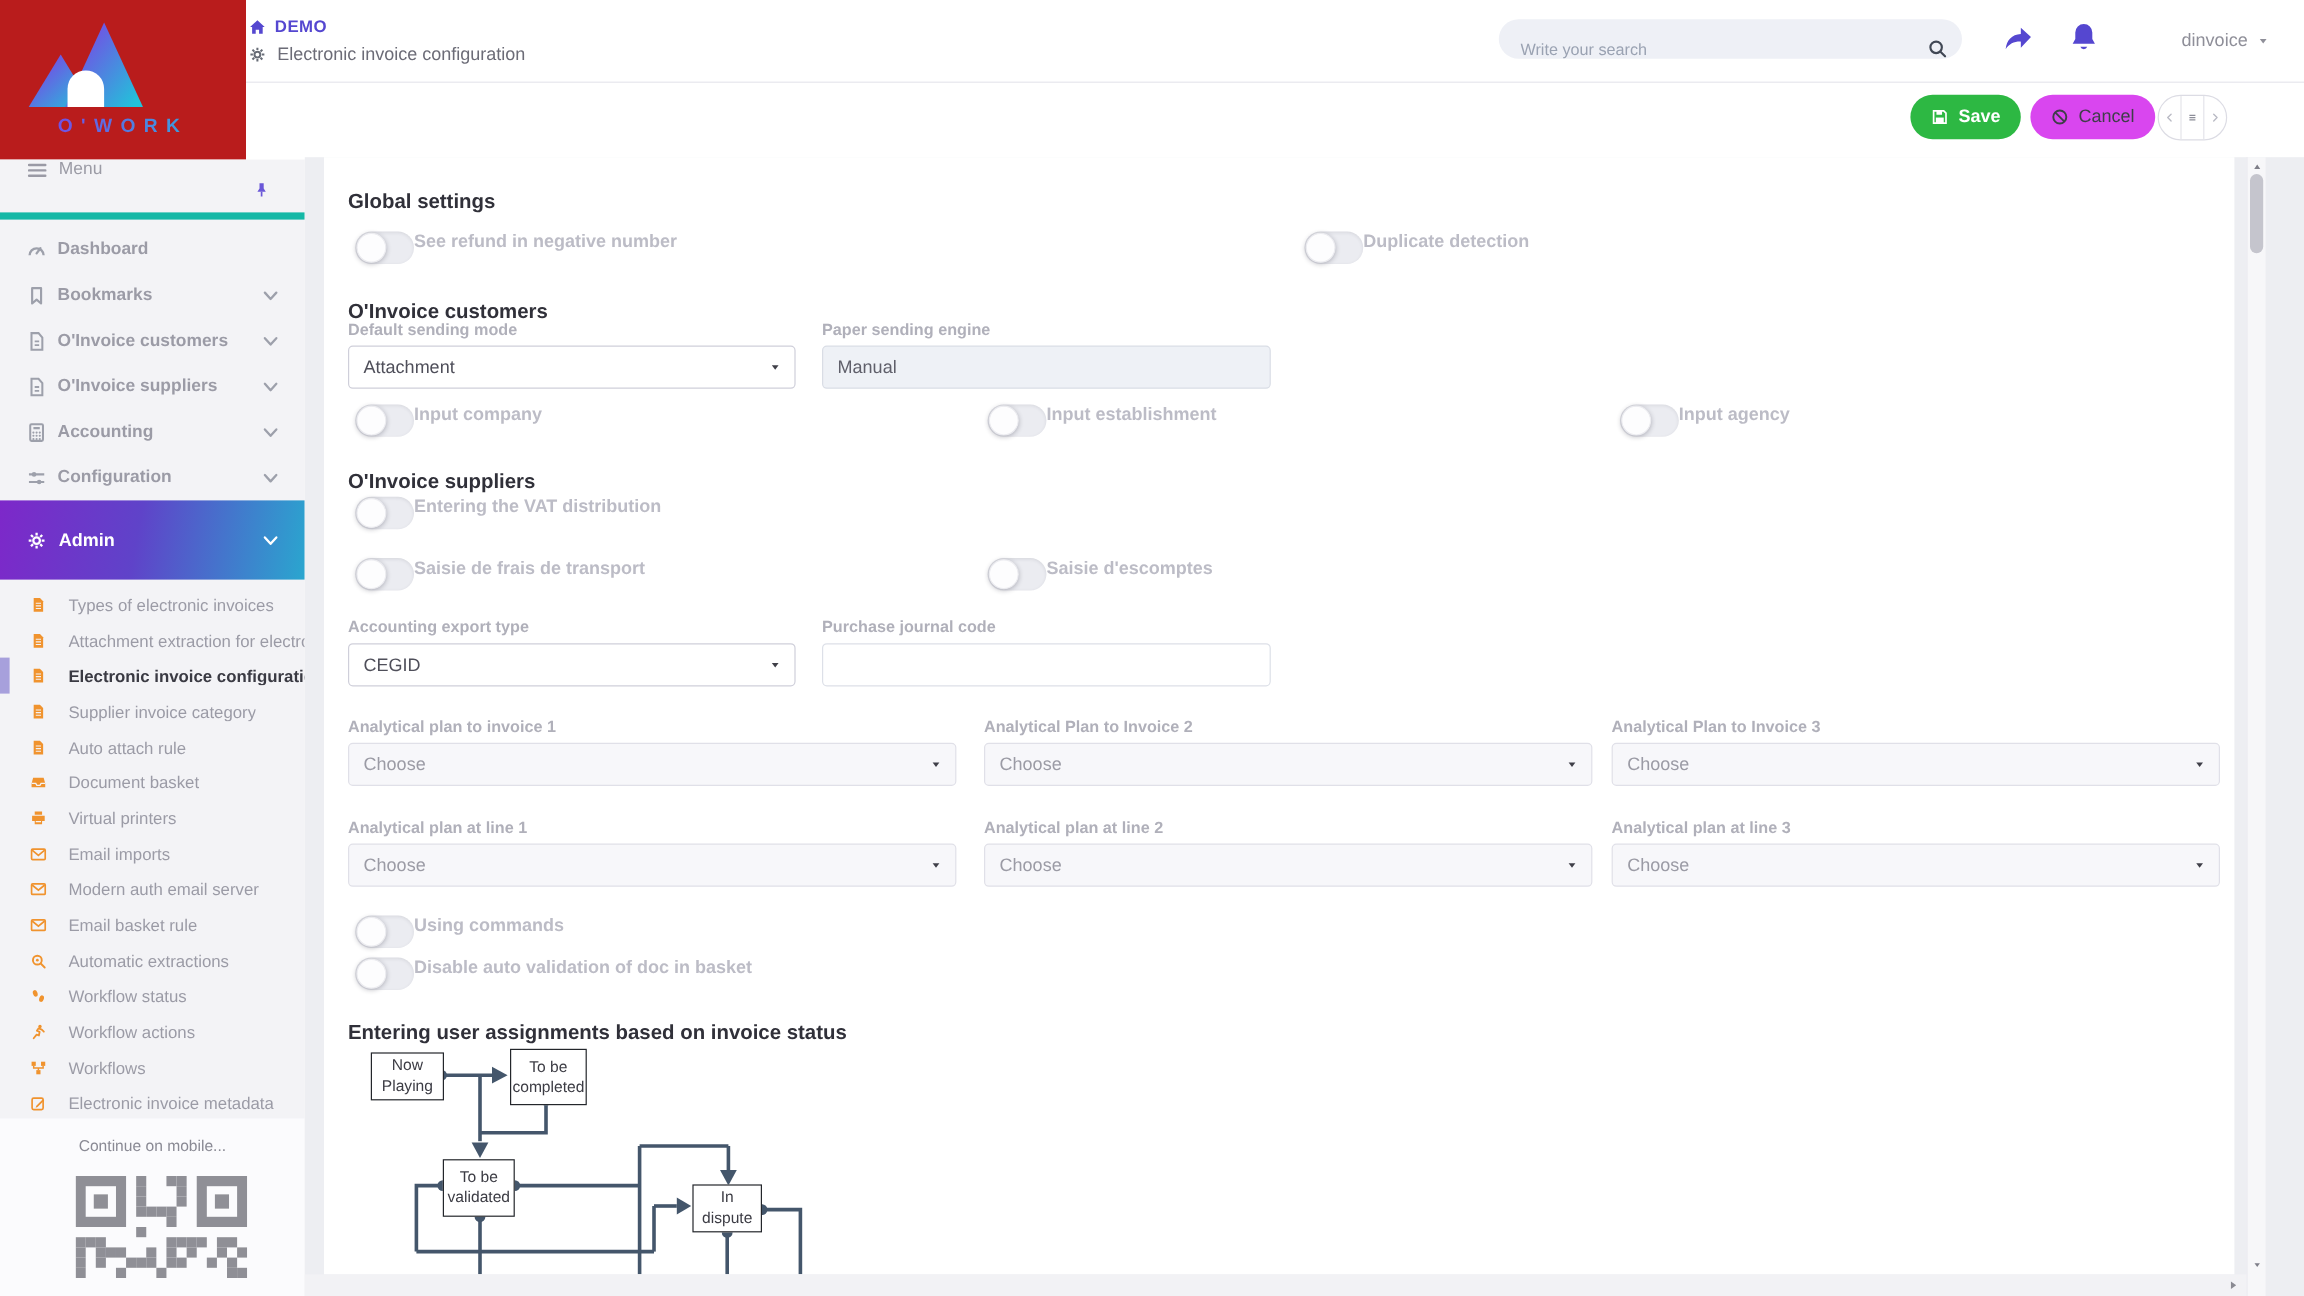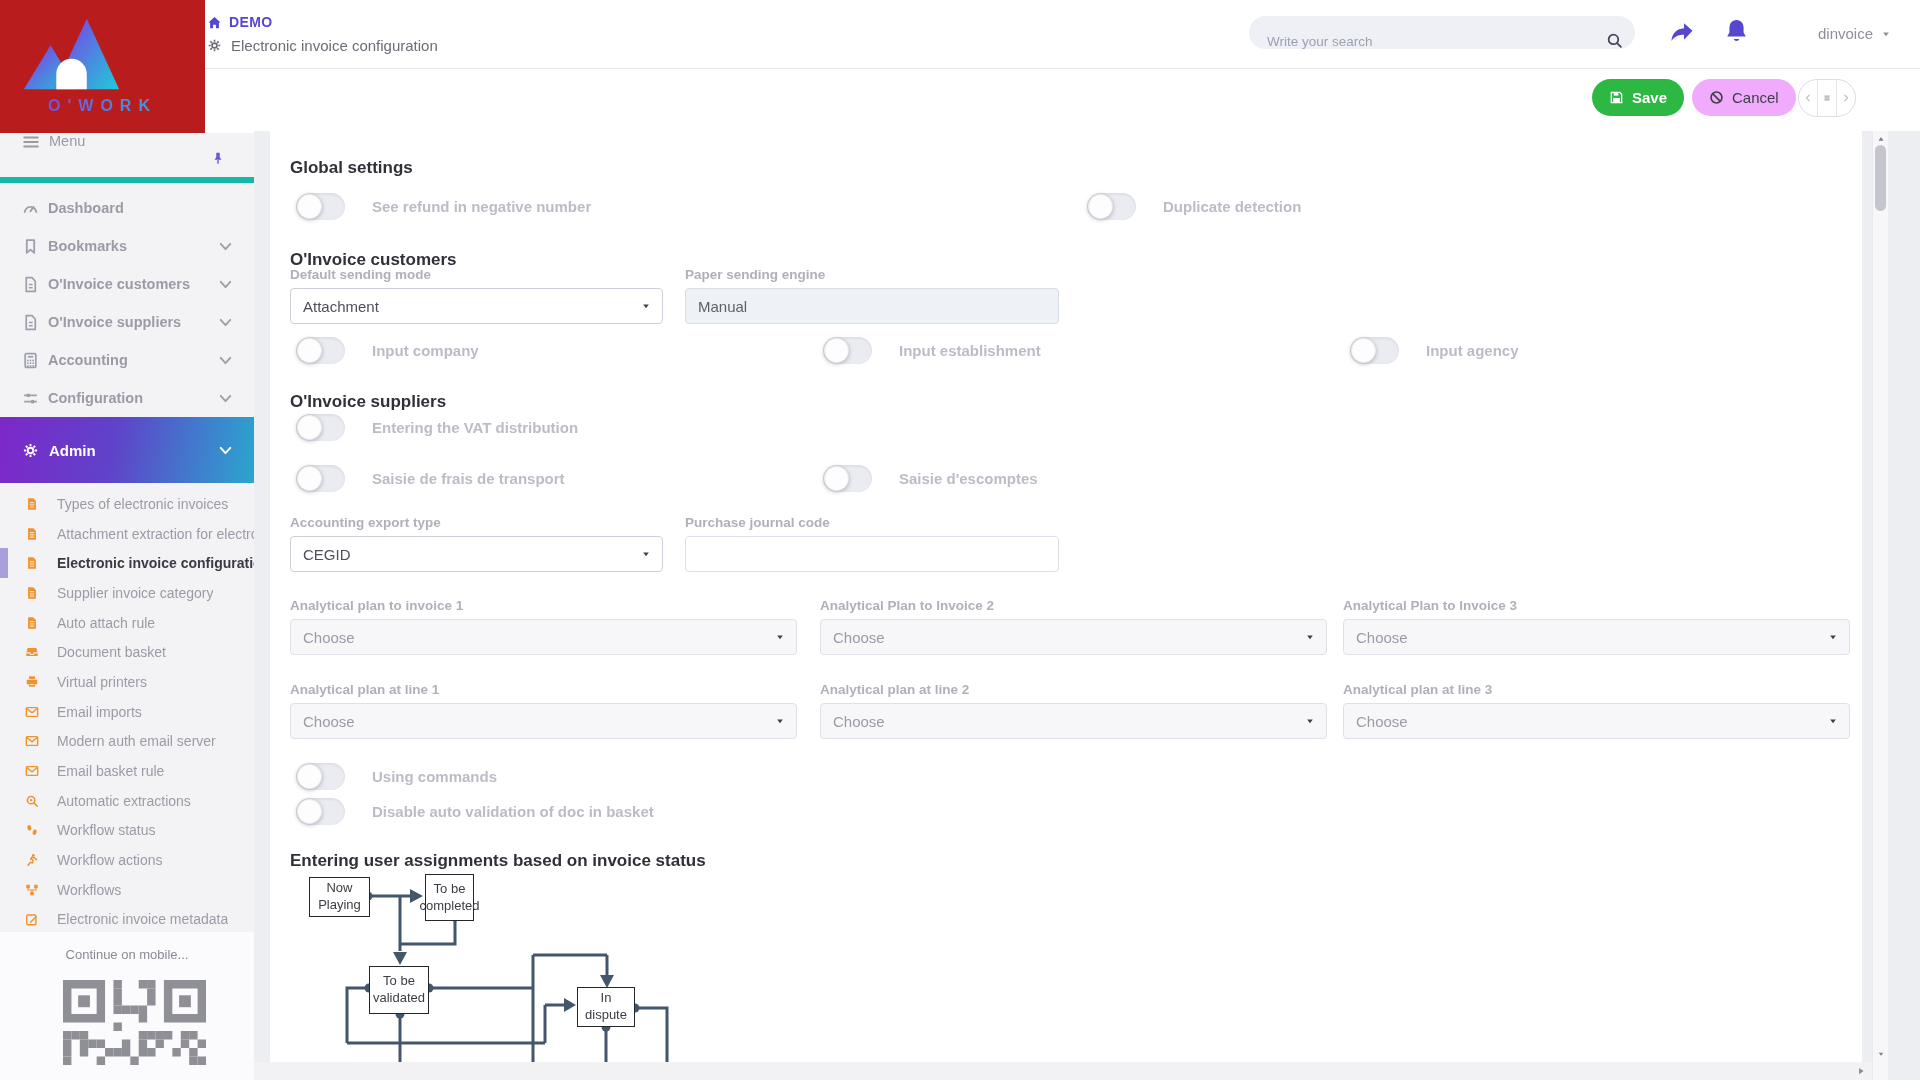--- a/index.html
+++ b/index.html
@@ -28,21 +28,21 @@
   .search-pill .ic{width:17px;height:17px;color:#414855}
   .hdr-ic{position:absolute;width:27px;height:27px;color:var(--accent-purple,#5547d0);cursor:pointer}
   .user-menu{position:absolute;left:1818px;top:25px;display:flex;align-items:center;gap:8px;cursor:pointer}
   .user-name{font-size:15px;color:#8f8f99}
   .user-menu .ic{width:10px;height:10px;color:#8f8f99}
 
   
   .btn{position:absolute;top:79px;height:37px;border:none;border-radius:19px;display:flex;align-items:center;gap:8px;padding:0 17px;font-family:inherit;font-size:15px;cursor:pointer}
   .btn .ic{width:15px;height:15px}
   .btn-save{left:1592px;background:var(--save-green,#2db843);color:#fff;font-weight:600}
-  .btn-cancel{left:1692px;background:#f0abfc;color:#3e3e48}
+  .btn-cancel{left:1692px;background:#d946ef;color:#3e3e48}
   .pager{position:absolute;left:1798px;top:79px;width:58px;height:38px;border:1px solid #dcdce4;border-radius:19px;background:#fff;display:flex;align-items:stretch;overflow:hidden}
   .pbtn{flex:1;display:flex;align-items:center;justify-content:center;cursor:pointer;color:#b9bac4}
   .pbtn.mid{border-left:1px solid #e4e4ea;border-right:1px solid #e4e4ea;color:#8c8d98}
   .pbtn .ic{width:10px;height:10px}
 
   
   .sidebar{position:absolute;left:0;top:133px;width:254px;height:947px;background:#f3f3f6;overflow:hidden}
   .menu-row{height:50px;display:flex;align-items:flex-start;padding-left:22px;gap:9px;border-bottom:6px solid #14b8a6;position:relative;cursor:pointer}
   .menu-row .ham{width:18px;height:18px;color:#9a9aa5}
   .menu-label{font-size:14.5px;color:#9b9ba5}
@@ -64,21 +64,21 @@
   .sub-item.active .sub-label{color:#3a3a43;font-weight:bold}
   .sub-item.active::before{content:'';position:absolute;left:0;top:0;bottom:0;width:8px;background:#a7a0dc}
   .mobile-area{position:absolute;left:0;top:799px;right:0;bottom:0;background:#fbfbfd;text-align:center}
   .mobile-hint{margin-top:15px;font-size:13px;color:#8a8a94}
   .qr{position:absolute;left:63px;top:48px;width:143px;height:85px}
 
   
   .page-bg{position:absolute;left:254px;top:131px;width:1666px;height:949px;background:#edeef2}
   .card{position:absolute;left:270px;top:131px;width:1592px;height:931px;background:#fff;overflow:hidden}
   .h{position:absolute;font-size:17px;font-weight:bold;color:#303039;white-space:nowrap}
-  .trow{position:absolute;height:27px;display:flex;align-items:center;gap:27px}
+  .trow{position:absolute;height:27px;display:flex;align-items:flex-start;gap:0}
   .toggle{position:relative;width:49px;height:27px;border-radius:14px;background:#ebecf1;box-shadow:inset 0 1px 3px rgba(40,40,60,.10);cursor:pointer;flex:0 0 49px}
   .knob{position:absolute;left:1px;top:1px;width:25px;height:25px;border-radius:50%;background:#fdfdfe;box-shadow:0 1px 4px rgba(30,30,50,.30);border:1px solid #ececf0}
   .tlabel{font-size:15px;font-weight:bold;color:#bcbcc6;white-space:nowrap}
   .field{position:absolute}
   .flabel{font-size:13.5px;font-weight:bold;color:#b0b0ba;margin-bottom:6px;white-space:nowrap}
   .control{height:36px;border:1px solid #cfcfda;border-radius:4px;background:#fff;display:flex;align-items:center;padding:0 30px 0 12px;font-size:15px;color:#4f4f5a;position:relative;cursor:pointer}
   .control.text{padding-right:12px;cursor:text}
   .control.disabled{background:#eef1f6;border-color:#d9dde5;color:#5f5f6a;cursor:default}
   .control.choose{background:#f7f7fa;border-color:#e0e0e8;color:#9b9ba5}
   .control.empty{border-color:#dde0e8}
@@ -720,21 +720,21 @@
       <circle cx="98" cy="765" r="4.5"></circle>
       <circle cx="185" cy="786" r="4.5"></circle>
       <circle cx="99" cy="857" r="4.5"></circle>
       <circle cx="159" cy="857" r="4.5"></circle>
       <circle cx="130" cy="883" r="4.5"></circle>
       <circle cx="365" cy="877" r="4.5"></circle>
       <circle cx="336" cy="896" r="4.5"></circle>
     </g>
   </svg>
   <div class="node" style="left:39px;top:746px;width:61px;height:40px">Now Playing</div>
-  <div class="node" style="left:155px;top:743px;width:49px;height:47px">To be completed</div>
+  <div class="node" style="left:155px;top:743px;width:64px;height:47px">To be completed</div>
   <div class="node" style="left:99px;top:835px;width:60px;height:48px">To be validated</div>
   <div class="node" style="left:307px;top:856px;width:58px;height:40px">In dispute</div>
 </div>
 
 <div class="vscroll">
   <span class="ic sarrow" style="top:4px">
       <svg viewBox="0 0 16 16" xmlns="http://www.w3.org/2000/svg">
         <path d="M8 4l5 7.5H3z" fill="currentColor"></path>
       </svg>
     </span>

